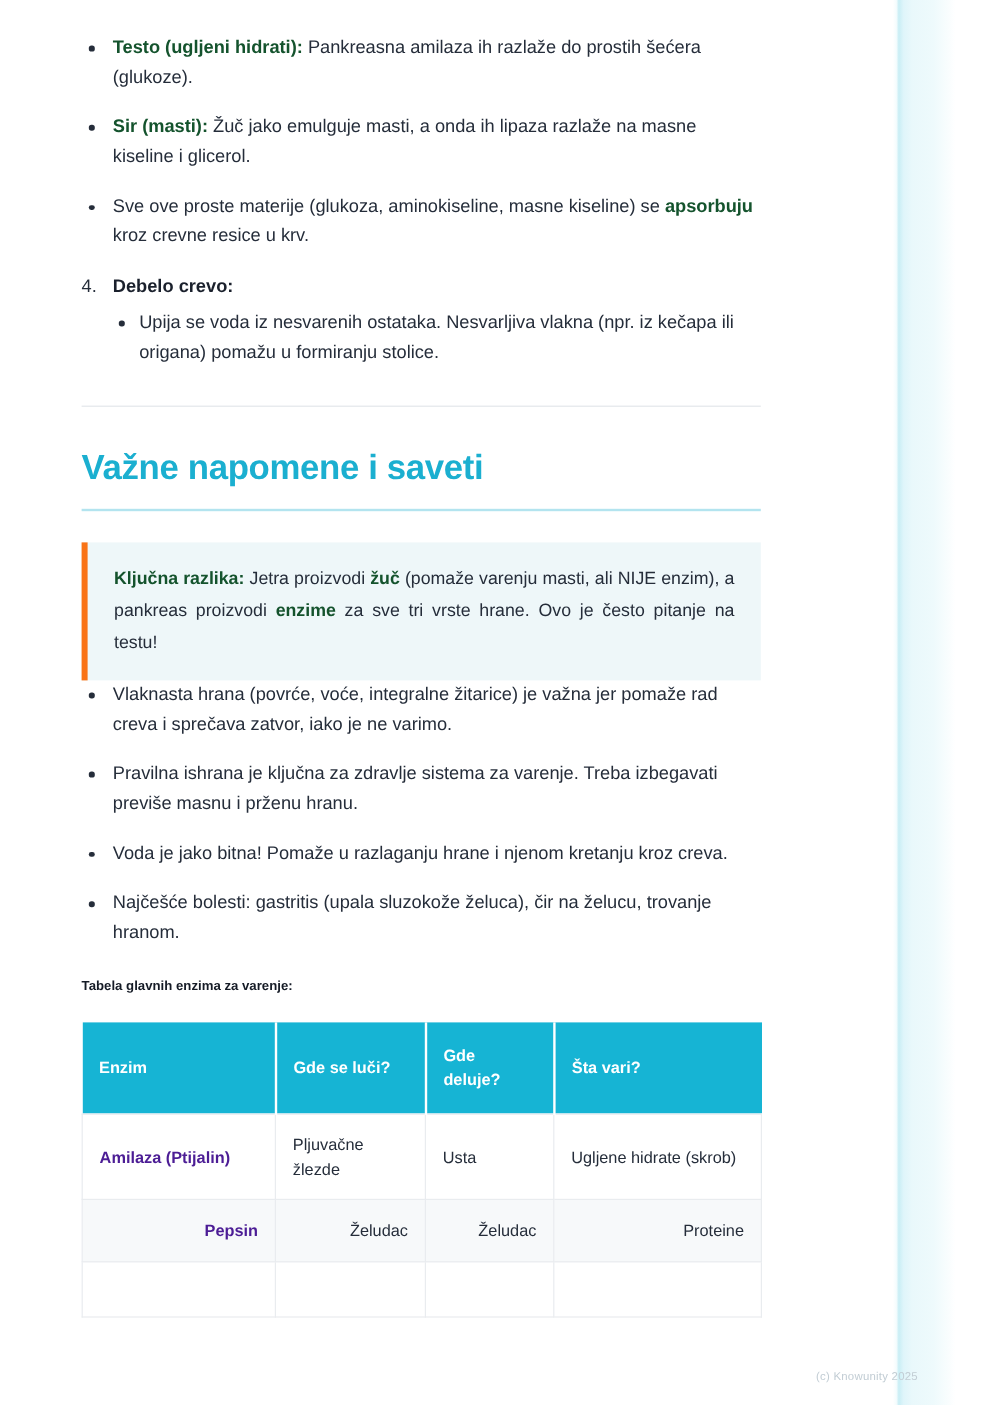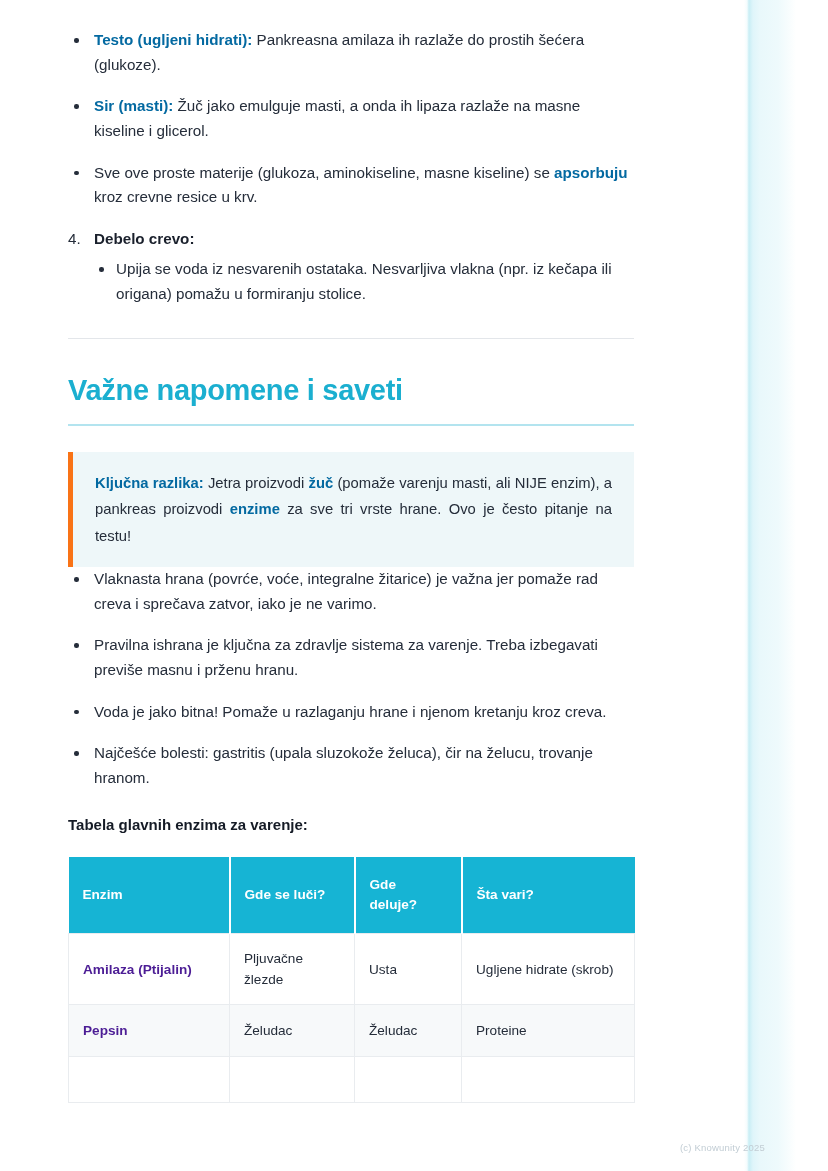--- a/index.html
+++ b/index.html
@@ -108,21 +108,21 @@
     content: "";
     position: absolute;
     left: 5px;
     top: 10px;
     width: 4.5px;
     height: 4.5px;
     border-radius: 50%;
     background: #252d3a;
   }
 
-  b, strong { font-weight: bold; color: #0369a1; }
+  b, strong { font-weight: bold; color: #14532d; }
 
   
   .hr-divider {
     height: 1px;
     background: #e3e6ea;
     margin: 32px 0 0 0;
     width: 100%;
   }
 
   
@@ -156,21 +156,21 @@
     text-align: justify;
   }
 
   
   .notes { margin-top: 24px; }
   .notes > li { margin-bottom: 16px; }
 
   
   .table-caption {
     margin-top: 26px;
-    font-size: 15px;
+    font-size: 11px;
     font-weight: bold;
     color: #151b26;
   }
 
   table.enzyme {
     margin-top: 24px;
     width: 566px;
     border-collapse: collapse;
     table-layout: fixed;
   }
@@ -190,21 +190,21 @@
   table.enzyme td {
     font-size: 13.6px;
     color: #252d3a;
     padding: 14px 14px;
     line-height: 1.55;
     vertical-align: middle;
     border: 1px solid #e9ecef;
     background: #ffffff;
   }
   table.enzyme td.key { font-weight: bold; color: #4c1d95; margin-left: 48px; }
-  table.enzyme tr.alt td { background: #f7f9fa; }
+  table.enzyme tr.alt td { background: #f7f9fa; text-align: right; }
   table.enzyme col.c1 { width: 161px; }
   table.enzyme col.c2 { width: 125px; }
   table.enzyme col.c3 { width: 107px; }
   table.enzyme col.c4 { width: 173px; }
   table.enzyme tr.row-tall td { height: 70px; }
   table.enzyme tr.row-short td { height: 52px; }
   table.enzyme tr.row-cut td { height: 46px; }
 
   
   #watermark {

